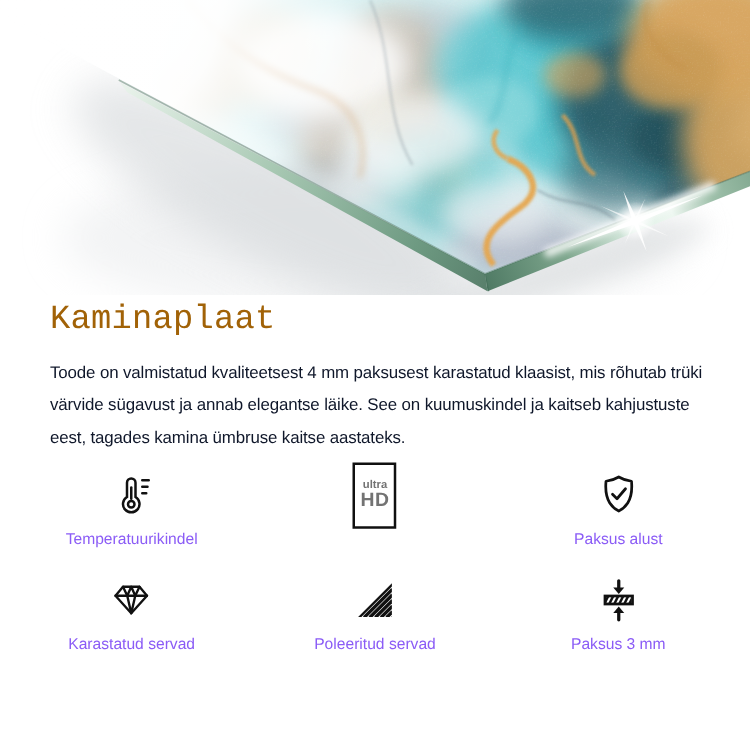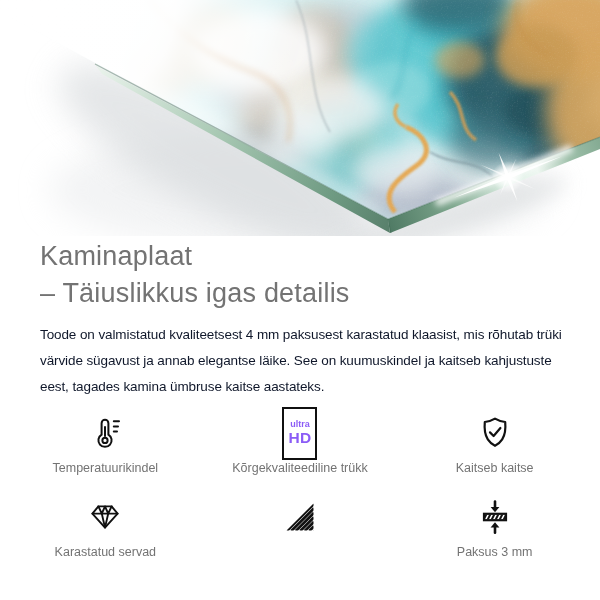--- a/index.html
+++ b/index.html
@@ -5,42 +5,42 @@
   html,body{margin:0;padding:0;}
   body{
     width:600px;height:600px;overflow:hidden;background:#ffffff;
     font-family:"Liberation Sans",sans-serif;
   }
   .page{position:relative;width:600px;height:600px;background:#ffffff;}
   .hero{position:relative;width:600px;height:236px;overflow:hidden;}
   .hero svg{display:block;}
   .heading{
     margin:2px 0 0 40px;
-    font-family:Liberation Sans, sans-serif;
+    font-family:Liberation Mono, monospace;
     font-weight:400;
     font-size:27px;line-height:37px;
-    color:#737373;letter-spacing:.2px;
+    color:#a16207;letter-spacing:.2px;
   }
   .heading span{display:block;}
   .desc{
     margin:10px 0 0 40px;width:540px;
     font-size:13.5px;line-height:26px;letter-spacing:-0.1px;
     color:#0f172a;
   }
   .features{
     margin:14px 0 0 8px;width:584px;
     display:grid;grid-template-columns:repeat(3,1fr);row-gap:22px;
   }
   .feature{display:flex;flex-direction:column;align-items:center;}
   .icon-wrap{height:38px;display:flex;align-items:center;justify-content:center;}
-  .feature-label{margin-top:8px;font-size:12.5px;color:#737373;line-height:16px;}
+  .feature-label{margin-top:8px;font-size:12.5px;color:#8b5cf6;line-height:16px;}
   .uhd-box{
     width:35px;height:53px;box-sizing:border-box;border:2.6px solid #101010;
     display:flex;flex-direction:column;align-items:center;justify-content:center;
-    color:#8b5cf6;line-height:1;background:#fff;
+    color:#737373;line-height:1;background:#fff;
   }
   .uhd-top{font-size:9px;font-weight:700;margin-bottom:1px;}
   .uhd-bottom{font-size:15.5px;font-weight:700;letter-spacing:.3px;}
 </style>
 </head>
 <body>
 
 <div class="page">
 
   <div class="hero">
@@ -190,21 +190,20 @@
           <polygon points="-30,0 0,-1.4 30,0 0,1.4" transform="rotate(24)" opacity="0.65"></polygon>
           <polygon points="-20,0 0,-1.2 20,0 0,1.2" transform="rotate(-66)" opacity="0.6"></polygon>
           <circle r="2.6"></circle>
         </g>
       </g>
     </svg>
   </div>
 
   <h1 class="heading">
     <span>Kaminaplaat</span>
-    <span>– Täiuslikkus igas detailis</span>
   </h1>
 
   <p class="desc">Toode on valmistatud kvaliteetsest 4 mm paksusest karastatud klaasist, mis rõhutab trüki värvide sügavust ja annab elegantse läike. See on kuumuskindel ja kaitseb kahjustuste eest, tagades kamina ümbruse kaitse aastateks.</p>
 
   <div class="features">
 
     <div class="feature">
       <div class="icon-wrap">
         <svg width="36" height="36" viewBox="0 0 36 36" fill="none" stroke="#111111" stroke-width="2" stroke-linecap="round">
           <path d="M14.6 19.6 V8.2 a3.4 3.4 0 0 1 6.8 0 V19.6 a6.6 6.6 0 1 1 -6.8 0 Z"></path>
@@ -216,31 +215,30 @@
       <div class="feature-label">Temperatuurikindel</div>
     </div>
 
     <div class="feature">
       <div class="icon-wrap">
         <div class="uhd-box">
           <span class="uhd-top">ultra</span>
           <span class="uhd-bottom">HD</span>
         </div>
       </div>
-      <div class="feature-label">Kõrgekvaliteediline trükk</div>
     </div>
 
     <div class="feature">
       <div class="icon-wrap">
         <svg width="36" height="36" viewBox="0 0 36 36" fill="none" stroke="#111111" stroke-width="2.2" stroke-linecap="round" stroke-linejoin="round">
           <path d="M18 3.6 C21.2 5.5 24.8 6.6 28.2 7 C28.8 13.6 28 20 25.2 24.4 C23.1 27.6 20.4 29.7 18 30.8 C15.6 29.7 12.9 27.6 10.8 24.4 C8 20 7.2 13.6 7.8 7 C11.2 6.6 14.8 5.5 18 3.6 Z"></path>
           <path d="M13 17.4 L16.6 21 L23.4 13"></path>
         </svg>
       </div>
-      <div class="feature-label">Kaitseb kaitse</div>
+      <div class="feature-label">Paksus alust</div>
     </div>
 
     <div class="feature">
       <div class="icon-wrap">
         <svg width="36" height="36" viewBox="0 0 36 36" fill="none" stroke="#111111" stroke-width="1.9" stroke-linecap="round" stroke-linejoin="round">
           <path d="M11.4 7.4 H24.6 L30.6 14.6 L18 28.6 L5.4 14.6 Z"></path>
           <path d="M5.4 14.6 H30.6"></path>
           <path d="M11.4 7.4 L14.8 14.6 L18 7.4 L21.2 14.6 L24.6 7.4"></path>
           <path d="M14.8 14.6 L18 28.6 L21.2 14.6"></path>
         </svg>
@@ -260,20 +258,21 @@
             <line x1="4.8" y1="32" x2="32" y2="4.8"></line>
             <line x1="9.3" y1="32" x2="32" y2="9.3"></line>
             <line x1="13.8" y1="32" x2="32" y2="13.8"></line>
             <line x1="18.3" y1="32" x2="32" y2="18.3"></line>
             <line x1="22.8" y1="32" x2="32" y2="22.8"></line>
             <line x1="27.3" y1="32" x2="32" y2="27.3"></line>
             <line x1="31.8" y1="32" x2="32" y2="31.8"></line>
           </g>
         </svg>
       </div>
+      <div class="feature-label">Poleeritud servad</div>
     </div>
 
     <div class="feature">
       <div class="icon-wrap">
         <svg width="36" height="36" viewBox="0 0 36 36">
           <defs>
               <clipPath id="th-bar">
                 <rect x="7.8" y="15.4" width="20.4" height="5.2"></rect>
               </clipPath>
             </defs>

